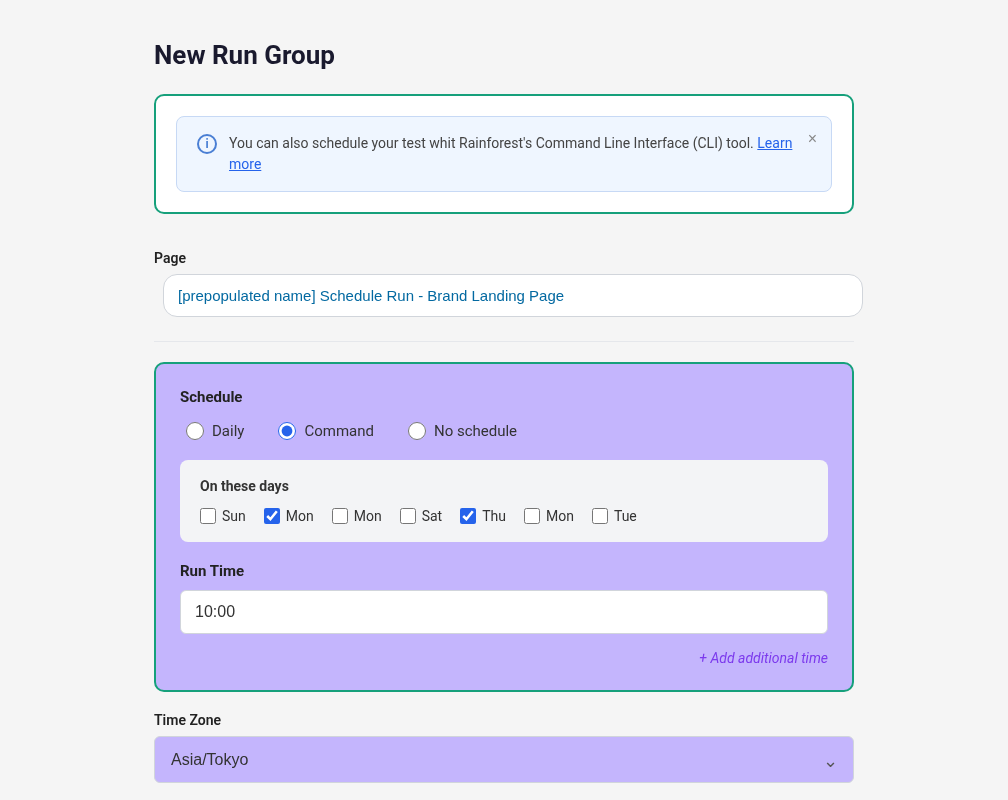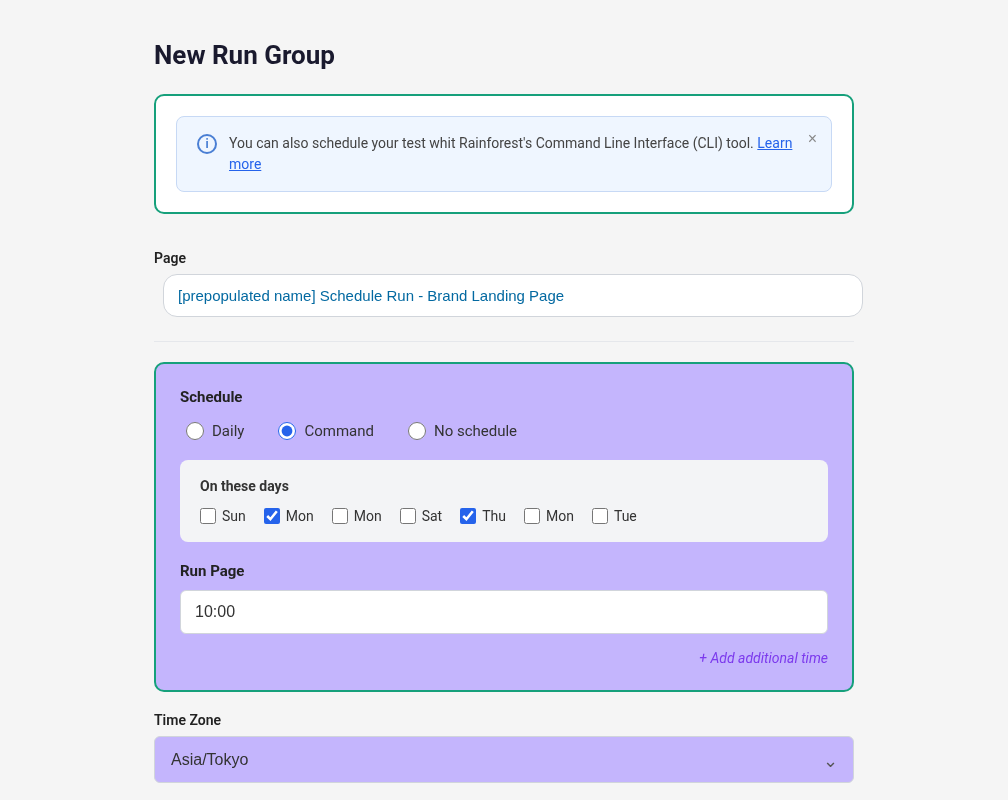--- a/index.html
+++ b/index.html
@@ -292,21 +292,21 @@
           <span>Mon</span>
         </label>
         <label class="day-option">
           <input type="checkbox" style="">
           <span>Tue</span>
         </label>
       </div>
     </div>
 
     <div>
-      <div class="run-time-label">Run Page</div>
+      <div class="run-time-label">Run Time</div>
       <input type="text" class="time-input" value="10:00" style="">
       <a class="add-time-link" href="#">+ Add additional time</a>
     </div>
   </div>
 
   <div class="timezone-section">
     <label class="field-label">Time Zone</label>
     <div class="select-wrapper">
       <select class="tz-select">
         <option>Asia/Tokyo</option>

